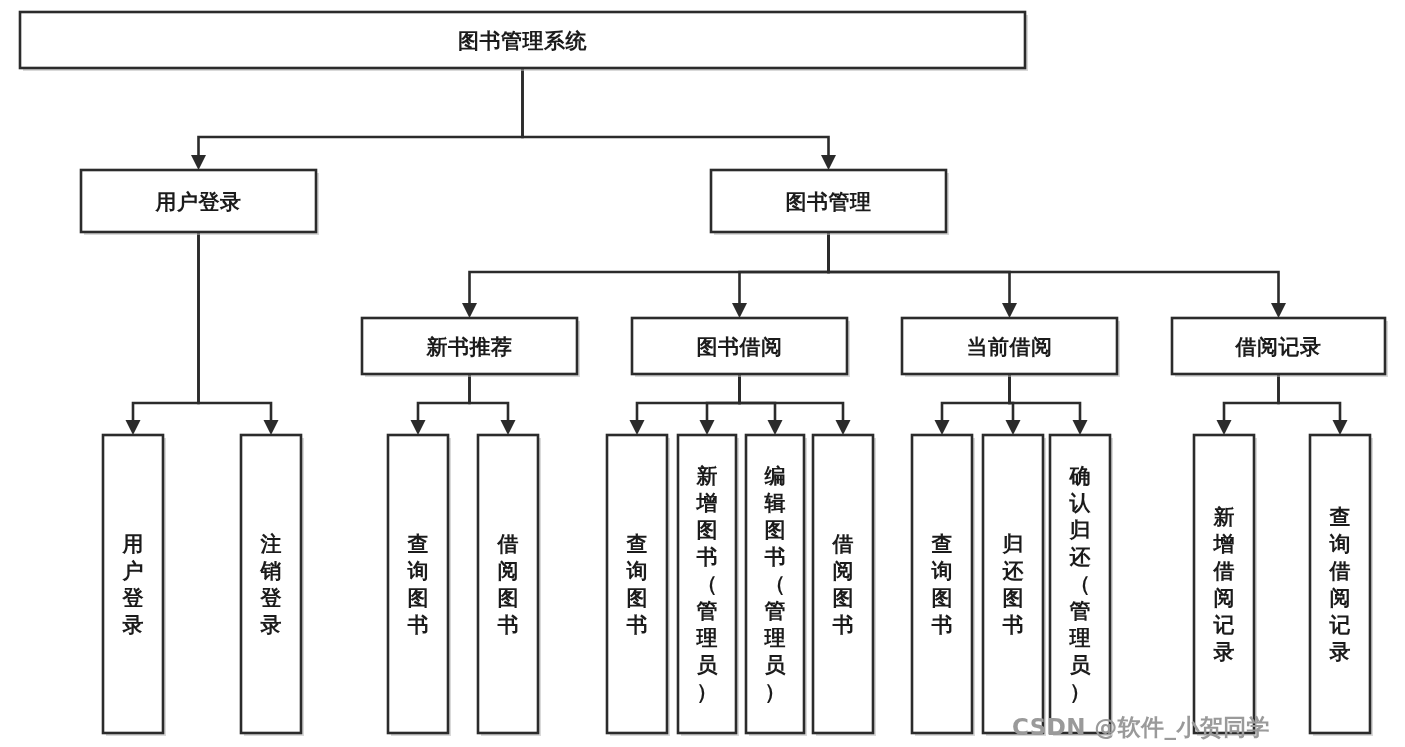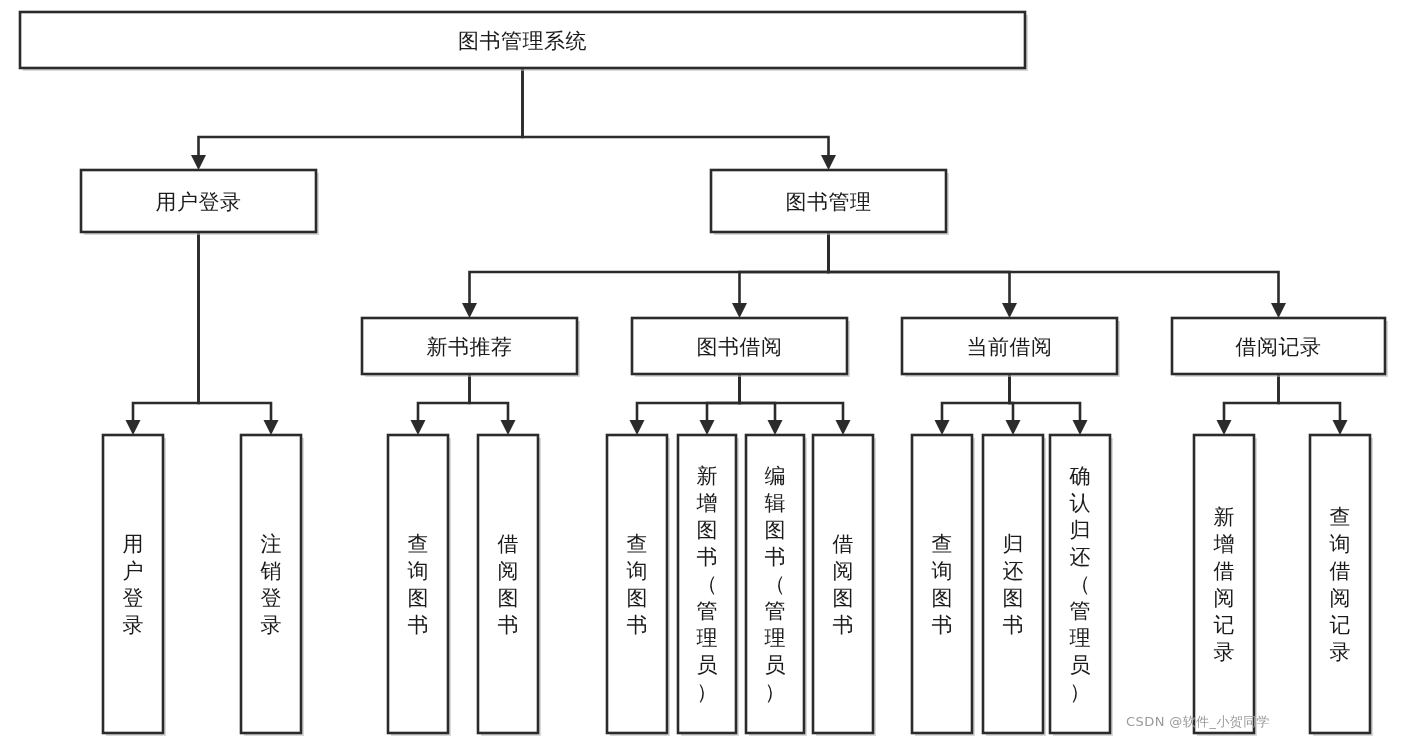--- a/index.html
+++ b/index.html
@@ -12,20 +12,21 @@
     width: 1405px;
     height: 747px;
     position: relative;
     overflow: hidden;
     font-family: "DejaVu Sans", "Liberation Sans", sans-serif;
   }
   #diagram-root {
     position: relative;
     width: 1278px;
     height: 747px;
+    font-weight: bold;
   }
   svg#flow {
     position: absolute;
     left: 0;
     top: 0;
     width: 1405px;
     height: 747px;
     display: block;
   }
   .node-box {
@@ -58,23 +59,23 @@
   .node-label-v {
     font-family: "DejaVu Sans", "Liberation Sans", sans-serif;
     font-size: 21px;
     fill: #1b1b1b;
     text-anchor: middle;
     dominant-baseline: central;
   }
   .watermark-text {
     position: absolute;
     right: 8px;
-    bottom: 16px;
-    font-family: "DejaVu Sans", "Liberation Sans", sans-serif;
-    font-size: 13px;
+    bottom: 4px;
+    font-family: "DejaVu Sans", "Liberation Sans", sans-serif;
+    font-size: 23px;
     color: #9a9a9a;
     white-space: nowrap;
     user-select: none;
     letter-spacing: 0.4px;
     text-align: right;
   }
 </style>
 </head>
 <body>
 

